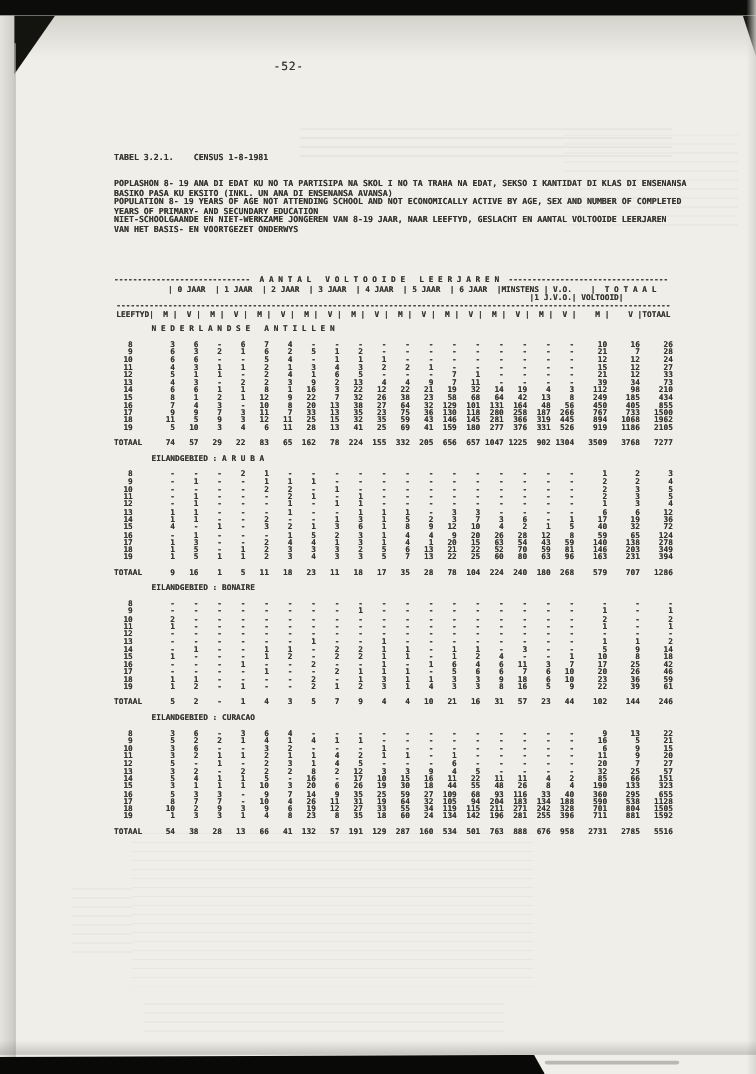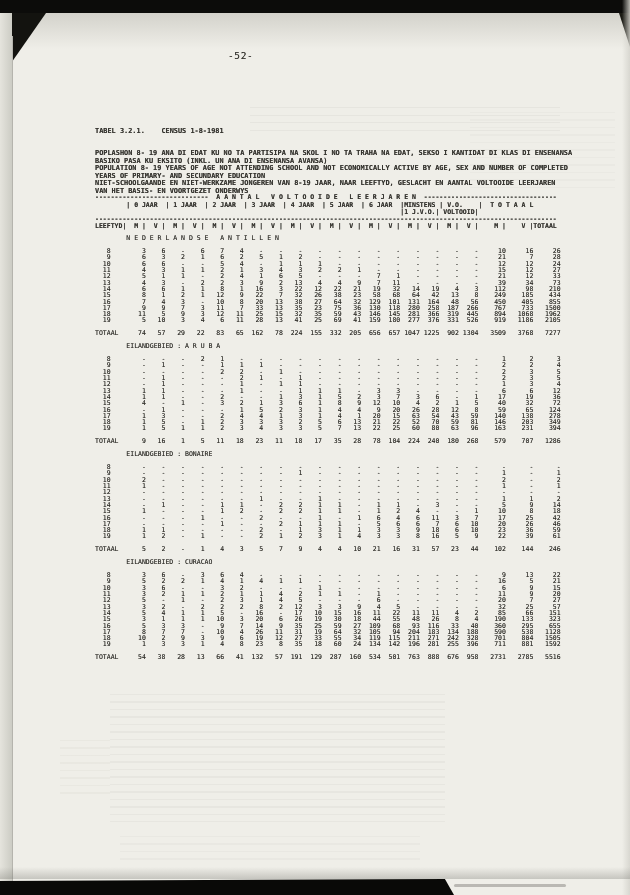--- a/index.html
+++ b/index.html
@@ -33,23 +33,23 @@
 
   .ghost{position:absolute;pointer-events:none;
     background:repeating-linear-gradient(180deg, rgba(70,68,60,.10) 0 1.3px, rgba(0,0,0,0) 1.3px 7.5px);
     filter:blur(.45px);}
 
   
   .page-number{position:absolute;left:228px;top:50px;font-size:9.5px;letter-spacing:.6px;}
   .doc-title{position:absolute;left:95px;top:128px;font-size:6.9px;line-height:7.6px;font-weight:bold;}
   .doc-desc{position:absolute;left:95px;top:139px;font-size:6.9px;line-height:7.55px;font-weight:bold;margin-top:11px;}
   .table-area{position:absolute;left:95px;top:194px;}
-  .t-banner{font-size:6.5px;line-height:7px;font-weight:bold;}
-  .t-head{font-size:6.5px;line-height:7.1px;font-weight:bold;margin-top:1px;}
-  .t-section{font-size:6.5px;line-height:6.32px;font-weight:normal;margin-top:7px;}
+  .t-banner{font-size:6.5px;line-height:7px;font-weight:bold;margin-top:36px;}
+  .t-head{font-size:6.5px;line-height:7.1px;font-weight:bold;margin-top:1px;text-align:center;}
+  .t-section{font-size:6.5px;line-height:6.32px;font-weight:bold;margin-top:7px;}
   .t-section.first{margin-top:5px;}
 </style>
 </head>
 <body>
 
 <div class="top-band"></div>
 <div class="top-shadow"></div>
 <div class="corner-tl"></div>
 <div class="corner-tr"></div>
 <div class="left-strip"></div>

